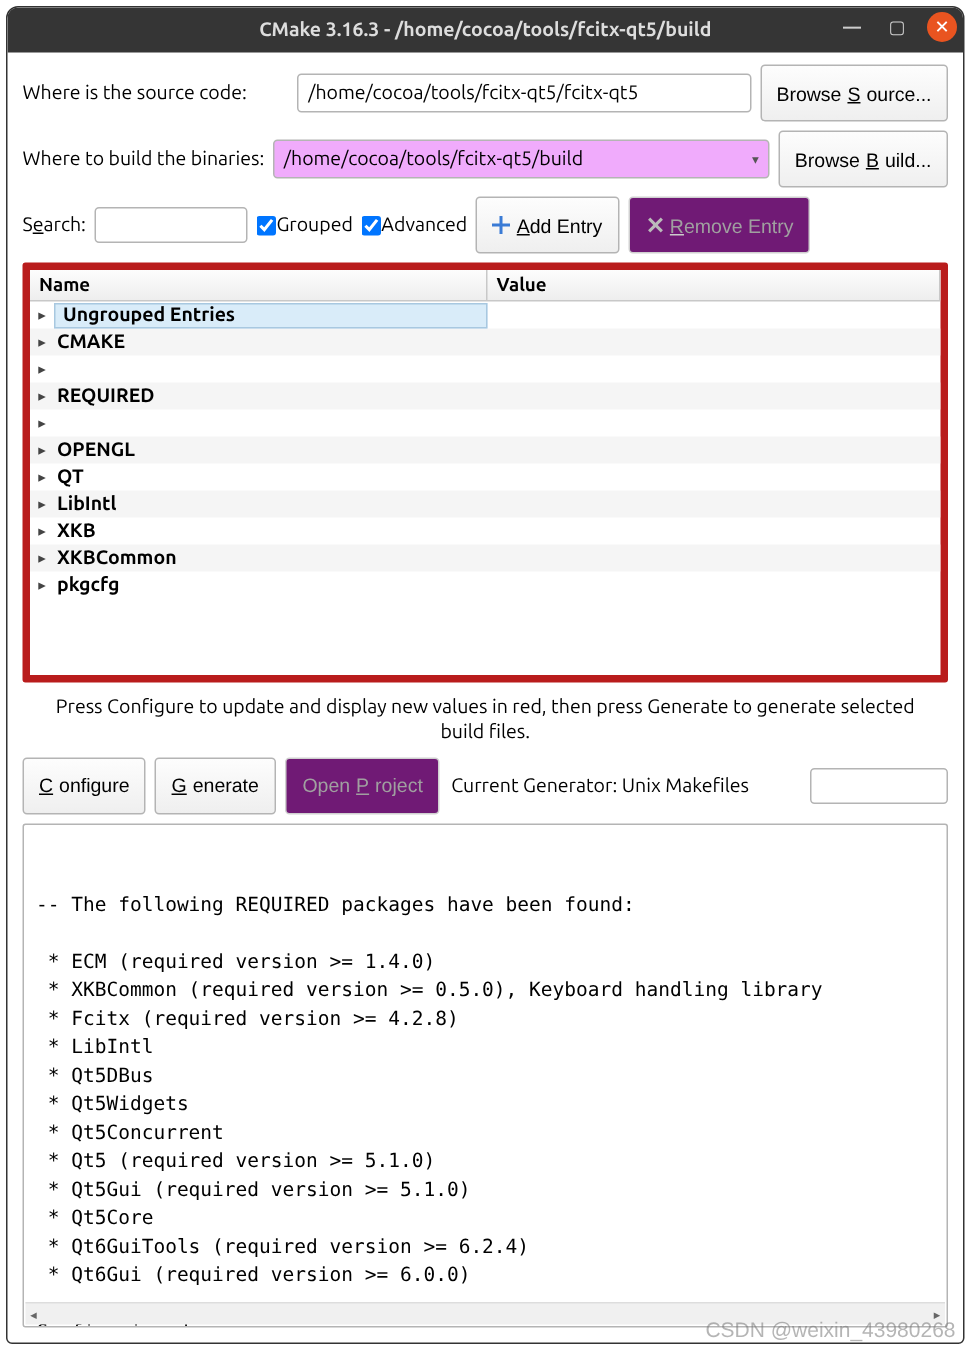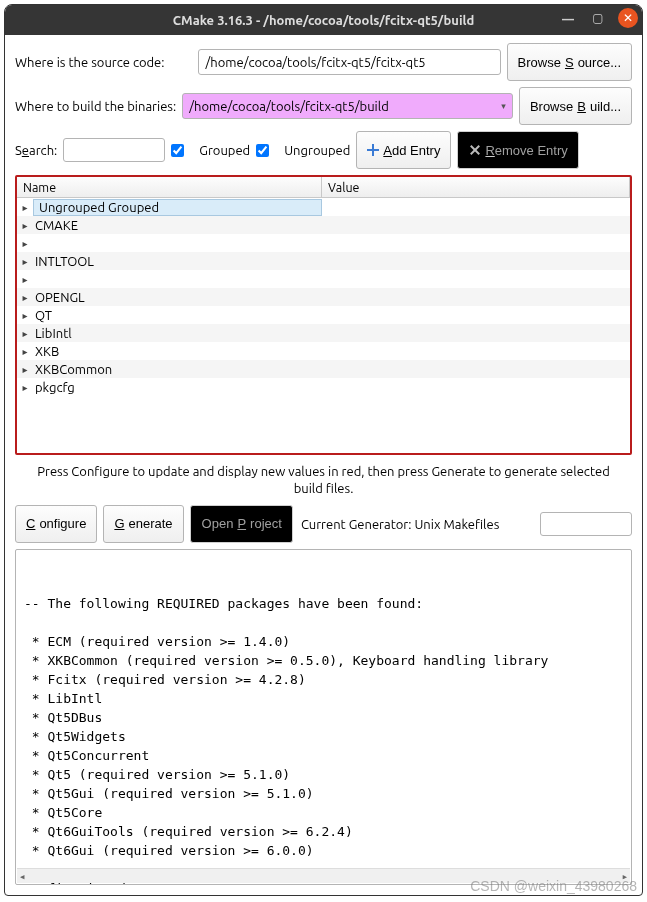--- a/index.html
+++ b/index.html
@@ -101,34 +101,34 @@
     padding: 2px 10px;
     font-size: 13px;
     cursor: pointer;
     display: inline-flex;
     align-items: center;
     gap: 4px;
   }
   .btn.disabled {
     color: #a0a0a0;
     border-color: #d0d0d0;
-    background: #000000;
+    background: #701a75;
     cursor: default;
     padding-left: 11px;
   }
   .search-input {
     width: 102px;
     border: 1px solid #b4b4b4;
     border-radius: 3px;
     height: 24px;
     padding: 2px 4px;
     background: #fff;
   }
   .cbx {
-    display: inline-flex; align-items: center; gap: 15px;
+    display: inline-flex; align-items: center; gap: 0;
   }
   .cbx input { margin:0; }
   .add-icon {
     display: inline-block; width: 12px; height: 12px;
     position: relative;
   }
   .add-icon::before, .add-icon::after {
     content:""; position:absolute; background:#3a7bd5;
   }
   .add-icon::before { left:5px; top:0; width:2px; height:12px; }
@@ -136,24 +136,25 @@
   .remove-icon {
     display:inline-block; width:12px; height:12px; position:relative;
   }
   .remove-icon::before, .remove-icon::after {
     content:""; position:absolute; background:#bbb; left:5px; top:0;
     width:2px; height:12px; transform-origin:center;
   }
   .remove-icon::before { transform: rotate(45deg); }
   .remove-icon::after  { transform: rotate(-45deg); }
   .tree-table {
-    border: 2px solid #b91c1c;
+    border: 5px solid #b91c1c;
     border-radius: 2px;
     min-height: 280px;
     overflow: auto;
+    font-weight: bold;
   }
   .tree-header {
     display: flex;
     background: linear-gradient(#fdfdfd,#eeeeee);
     border-bottom: 1px solid #c8c8c8;
     font-size: 12.5px;
   }
   .tree-header .col {
     padding: 3px 6px;
     border-right: 1px solid #c8c8c8;
@@ -263,52 +264,52 @@
 
     <div class="row">
       <span class="row-label">S<span class="mnemonic">e</span>arch:</span>
       <input class="search-input" style="">
       <label class="cbx">
         <input type="checkbox" checked="" style="">
         <span>Grouped</span>
       </label>
       <label class="cbx">
         <input type="checkbox" checked="" style="">
-        <span>Ungrouped</span>
+        <span>Advanced</span>
       </label>
       <button class="btn">
         <span class="add-icon"></span>
         <span><span class="mnemonic">A</span>dd Entry</span>
       </button>
       <button class="btn disabled">
         <span class="remove-icon"></span>
         <span><span class="mnemonic" style="text-decoration-color:#ccc">R</span>emove Entry</span>
       </button>
     </div>
 
     <div class="tree-table">
       <div class="tree-header">
         <div class="col col-name">Name</div>
         <div class="col col-value">Value</div>
       </div>
       <div class="tree-body" id="tree-body">
           <div class="tree-row sel">
             <span class="expander">▸</span>
-            <span class="name-cell">Ungrouped Grouped</span>
+            <span class="name-cell">Ungrouped Entries</span>
           </div>
           <div class="tree-row">
             <span class="expander">▸</span>
             <span class="name-cell">CMAKE</span>
           </div>
           <div class="tree-row">
             <span class="expander">▸</span>
           </div>
           <div class="tree-row">
             <span class="expander">▸</span>
-            <span class="name-cell">INTLTOOL</span>
+            <span class="name-cell">REQUIRED</span>
           </div>
           <div class="tree-row">
             <span class="expander">▸</span>
           </div>
           <div class="tree-row">
             <span class="expander">▸</span>
             <span class="name-cell">OPENGL</span>
           </div>
           <div class="tree-row">
             <span class="expander">▸</span>

